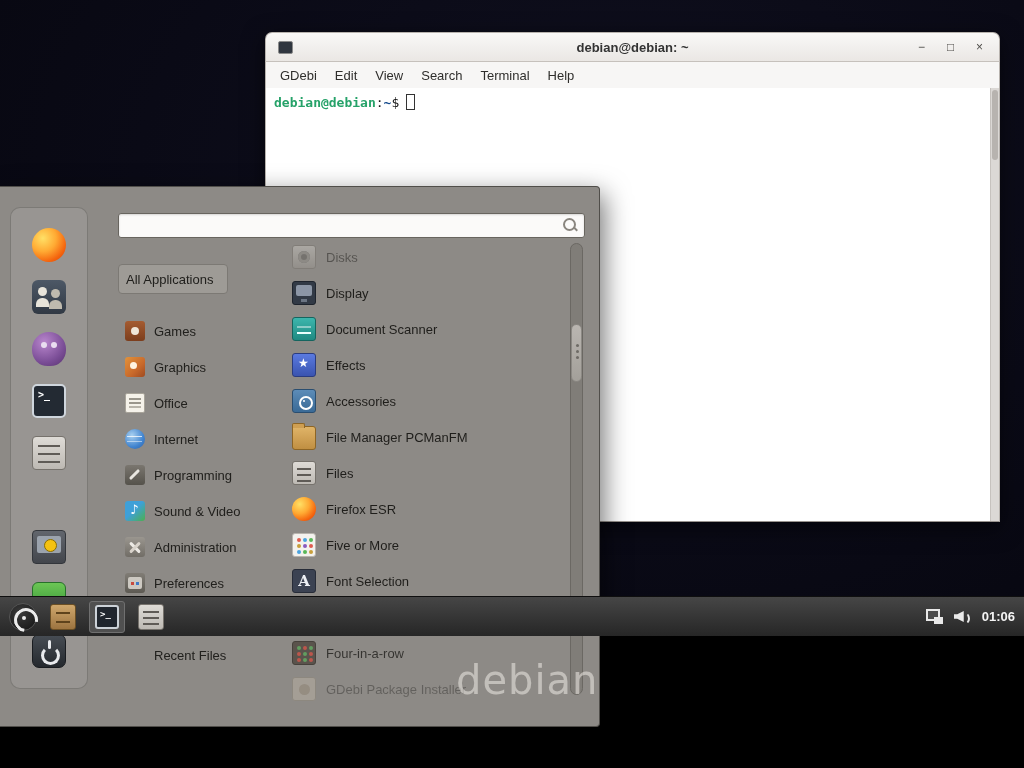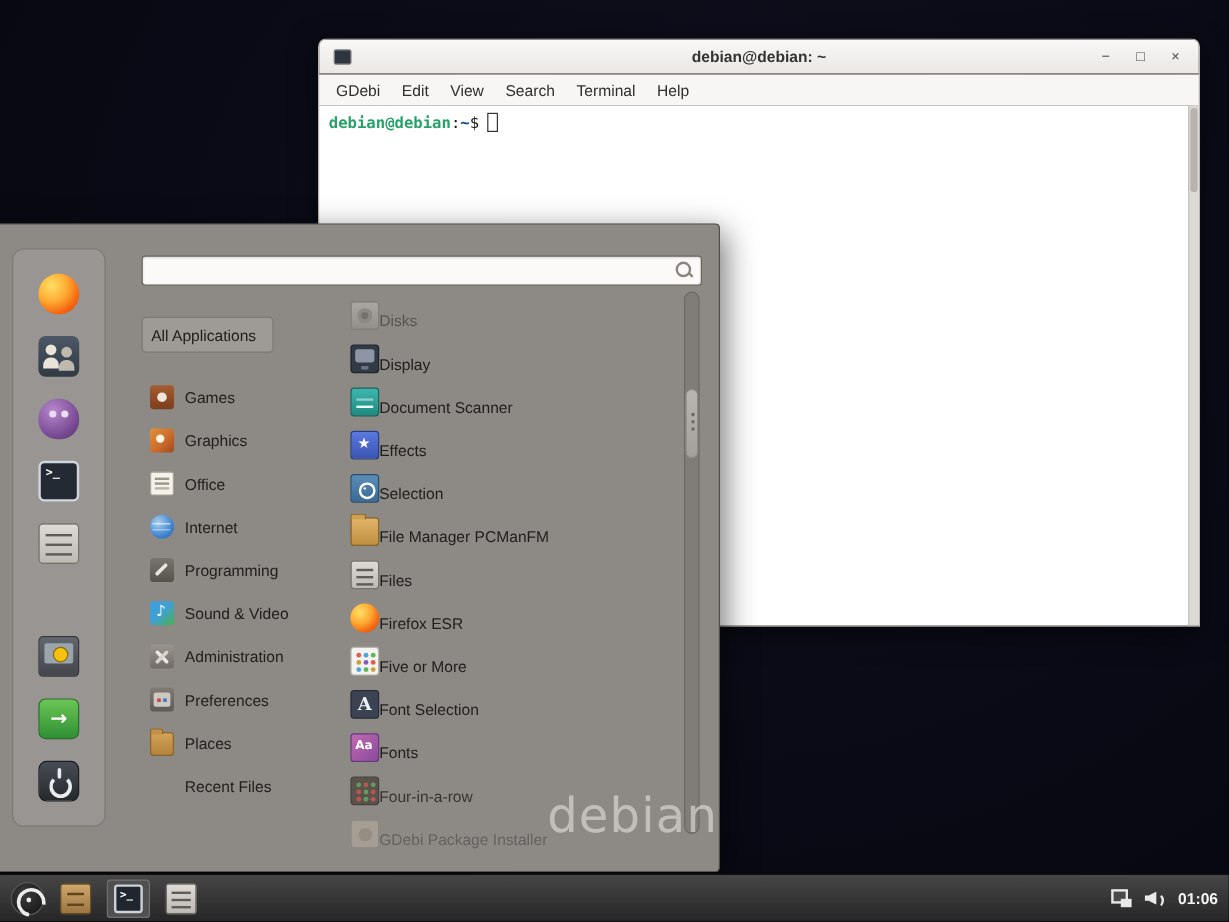--- a/index.html
+++ b/index.html
@@ -1,18 +1,18 @@
 <!DOCTYPE html>
 <html><head>
 <meta charset="utf-8">
 <style>
 *{margin:0;padding:0;box-sizing:border-box}
 html,body{width:1024px;height:768px;overflow:hidden}
 body{font-family:"Liberation Sans","DejaVu Sans",sans-serif;background:#000;cursor:default}
-.screen{position:relative;width:1024px;height:768px;background:radial-gradient(ellipse at 60% 30%,#10101f 0%,#0a0a16 55%,#06060e 100%)}
+.screen{position:relative;width:1024px;height:636px;background:radial-gradient(ellipse at 60% 30%,#10101f 0%,#0a0a16 55%,#06060e 100%)}
 
 
 .term{position:absolute;left:265px;top:32px;width:735px;height:490px;border-radius:7px 7px 0 0;box-shadow:0 6px 22px rgba(0,0,0,.55);z-index:1}
 .term-titlebar{height:30px;background:linear-gradient(#f9f8f7,#eae7e4);border:1px solid #b8b3ae;border-bottom:1px solid #c6c1bc;border-radius:7px 7px 0 0;display:flex;align-items:center;position:relative}
 .term-title{position:absolute;left:0;right:0;text-align:center;font-weight:bold;font-size:13px;color:#333}
 .term-title-icon{margin-left:12px;width:15px;height:13px;background:#30363f;border:1px solid #8a8a8a;border-radius:2px;z-index:1}
 .term-controls{margin-left:auto;display:flex;gap:14px;padding-right:12px;z-index:1}
 .term-btn{font-size:12px;color:#4f4d4a;width:15px;text-align:center}
 .term-menubar{height:26px;background:#f7f6f5;border-left:1px solid #b8b3ae;border-right:1px solid #b8b3ae;display:flex;align-items:center;padding-left:5px}
 .term-menu-item{font-size:13px;color:#2f2e2c;padding:3px 9px}
@@ -31,21 +31,21 @@
 .search-box{position:absolute;left:118px;top:26px;width:467px;height:25px;background:#fbfaf9;border:1px solid #68655f;border-radius:3px;display:flex;align-items:center;box-shadow:inset 0 1px 2px rgba(0,0,0,.15)}
 .search-input{flex:1;height:100%;border:none;outline:none;background:transparent;font-size:13px;padding:0 8px;color:#222;font-family:inherit}
 .search-glyph{position:relative;width:17px;height:17px;margin-right:5px;flex:none}
 .search-glyph::before{content:"";position:absolute;left:1px;top:1px;width:9px;height:9px;border:2px solid #8a867f;border-radius:50%}
 .search-glyph::after{content:"";position:absolute;left:11px;top:11px;width:5px;height:2px;background:#8a867f;transform:rotate(45deg)}
 .cats{position:absolute;left:118px;top:58px;width:164px}
 .cat-row{display:flex;align-items:center;height:36px;padding-left:7px;gap:9px}
 .cat-row.selected{height:30px;margin:19px 0;background:#9e9b96;border:1px solid #7c7974;border-radius:4px;width:fit-content;padding-right:14px}
 .cat-label{font-size:13px;color:#21201d;white-space:nowrap}
 .apps{position:absolute;left:283px;top:52px;width:287px}
-.app-row{display:flex;align-items:flex-end;height:36px;padding-left:9px;}
+.app-row{display:flex;align-items:center;height:36px;padding-left:9px;gap:10px}
 .app-label{font-size:13px;color:#1f1e1b;white-space:nowrap}
 .dim-50{opacity:.5}.dim-80{opacity:.8}.dim-35{opacity:.38}
 .menu-scrollbar{position:absolute;left:570px;top:56px;width:13px;height:452px;background:#807d78;border-radius:7px;border:1px solid #6b6863}
 .menu-scroll-thumb{position:absolute;left:0;top:80px;width:11px;height:58px;background:linear-gradient(#bab6b1,#a3a09a);border:1px solid #8c8984;border-radius:6px}
 .menu-scroll-thumb::after{content:"";position:absolute;left:4px;top:25px;width:3px;height:3px;border-radius:50%;background:#6e6b66;box-shadow:0 -6px 0 #6e6b66,0 6px 0 #6e6b66}
 .watermark{position:absolute;left:456px;top:470px;font-family:"DejaVu Sans",sans-serif;font-size:40px;color:rgba(238,235,230,.55);letter-spacing:1px;z-index:5;pointer-events:none}
 
 
 .ic{display:inline-block;position:relative;flex:none}
 .s34{width:34px;height:34px}
@@ -256,21 +256,21 @@
       <div class="app-row">
         <span class="ic s24 ai-scanner"></span>
         <span class="app-label">Document Scanner</span>
       </div>
       <div class="app-row">
         <span class="ic s24 ai-effects"></span>
         <span class="app-label">Effects</span>
       </div>
       <div class="app-row">
         <span class="ic s24 ai-extensions"></span>
-        <span class="app-label">Selection</span>
+        <span class="app-label">Accessories</span>
       </div>
       <div class="app-row">
         <span class="ic s24 ai-pcmanfm"></span>
         <span class="app-label">File Manager PCManFM</span>
       </div>
       <div class="app-row">
         <span class="ic s24 ai-files"></span>
         <span class="app-label">Files</span>
       </div>
       <div class="app-row">

